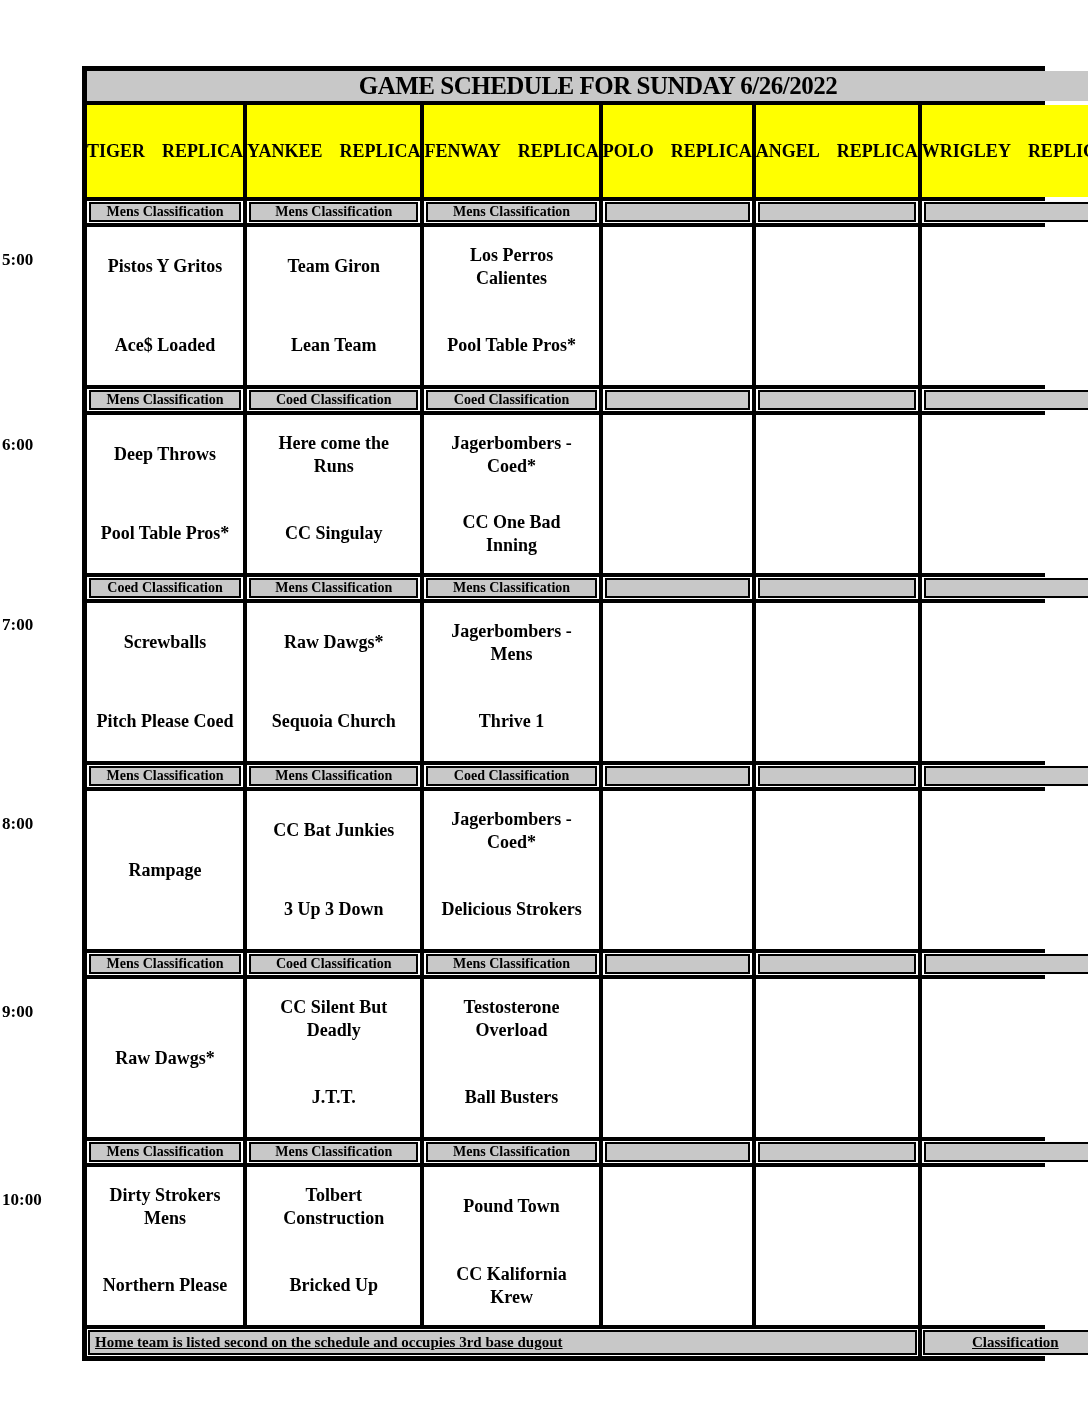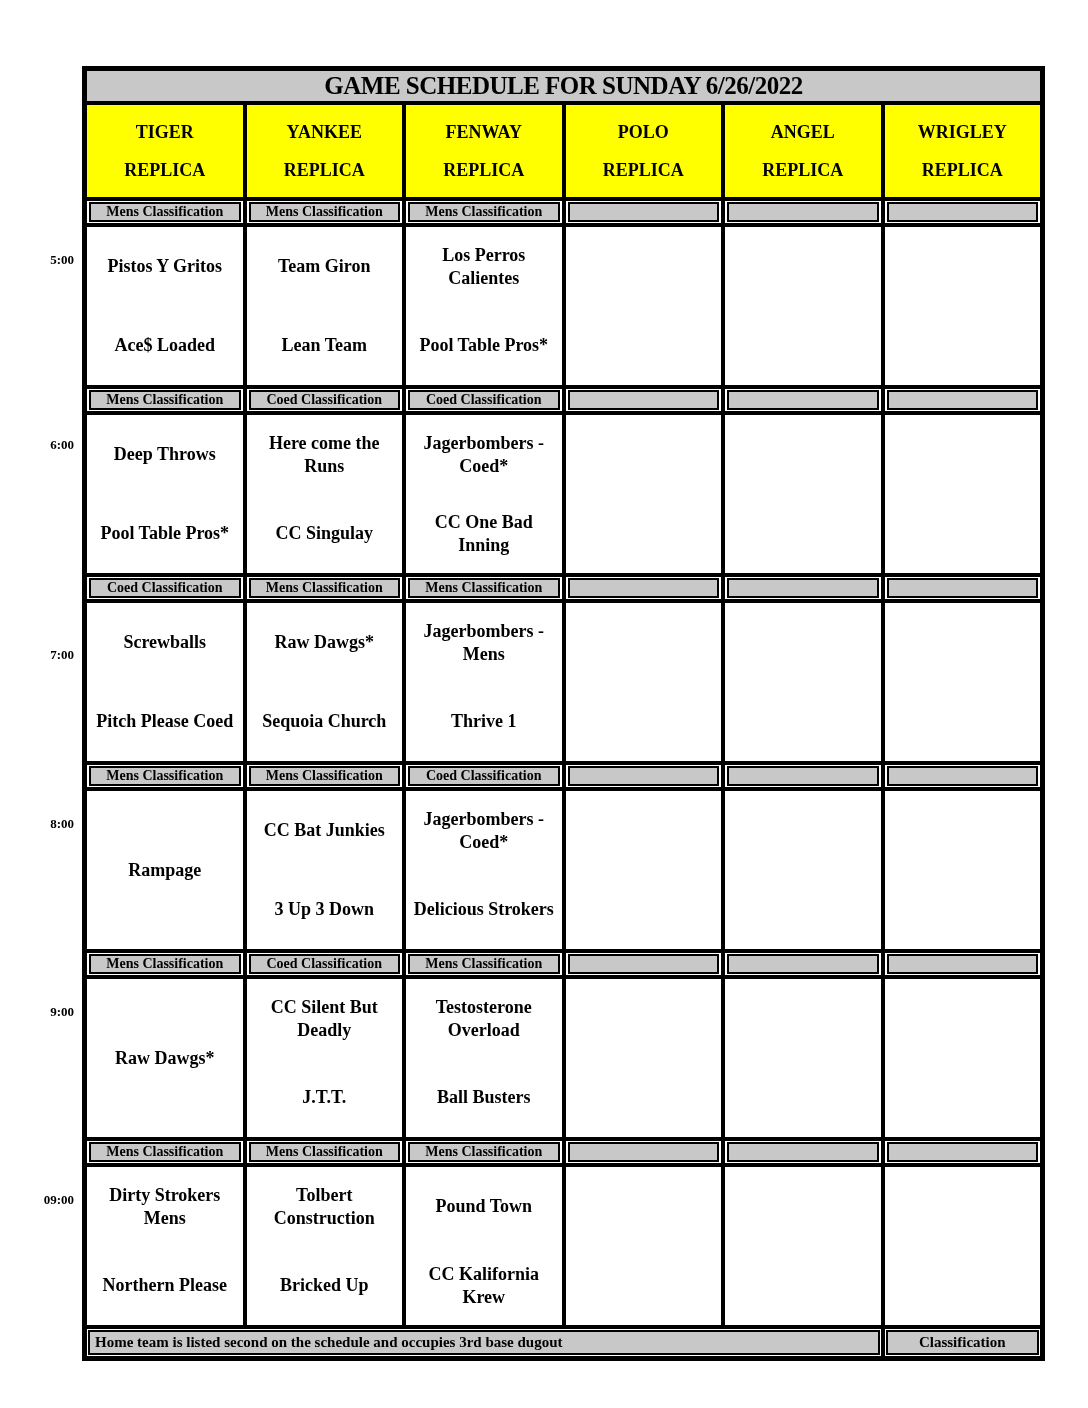--- a/index.html
+++ b/index.html
@@ -28,21 +28,21 @@
     grid-column: 1 / -1;
     height: 30px;
     background: #C8C8C8;
     display: flex; align-items: center; justify-content: center;
     font-size: 25px;
     letter-spacing: -0.5px;
   }
   .c-head {
     height: 92px;
     background: #FFFF00;
-    display: flex; flex-direction: column;
+    display: flex; 
     align-items: center; justify-content: center;
     gap: 17px;
     font-size: 18px;
   }
   .c-class {
     height: 22px;
     background: #fff;
     padding: 1px 2px;
   }
   .class-bar {
@@ -64,54 +64,54 @@
     text-align: center;
     font-size: 18px;
     line-height: 1.25;
     white-space: pre-line;
     padding: 0 1px;
   }
   .c-footer {
     height: 27px;
     background: #fff;
     padding: 1px;
+    text-decoration: underline;
   }
   .c-footer.main { grid-column: 1 / 6; }
   .c-footer.cls  { grid-column: 6 / 7; }
   .footer-bar {
     width: 100%; height: 100%;
     background: #C8C8C8;
     border: 2px solid #000;
     display: flex; align-items: center;
     font-size: 15px;
     line-height: 1;
   }
   .footer-bar.left   { justify-content: flex-start; padding-left: 5px; }
   .footer-bar.center { justify-content: center; }
   .time-label {
     position: absolute;
     left: -80px;
     width: 72px;
     height: 18px;
-    text-align: right;
-    font-size: 13px;
+    font-size: 17px;
     line-height: 18px;
   }
 </style>
 </head>
 <body>
 
 <div class="table-wrap">
 
   <div class="time-label" style="top:185px">5:00</div>
   <div class="time-label" style="top:370px">6:00</div>
-  <div class="time-label" style="top:580px">7:00</div>
+  <div class="time-label" style="top:550px">7:00</div>
   <div class="time-label" style="top:749px">8:00</div>
   <div class="time-label" style="top:937px">9:00</div>
-  <div class="time-label" style="top:1125px">09:00</div>
+  <div class="time-label" style="top:1125px">10:00</div>
 
   <div class="grid">
 
     <div class="c-title">GAME SCHEDULE FOR SUNDAY 6/26/2022</div>
 
     <div class="c-head">
       <span>TIGER</span>
       <span>REPLICA</span>
     </div>
     <div class="c-head">

